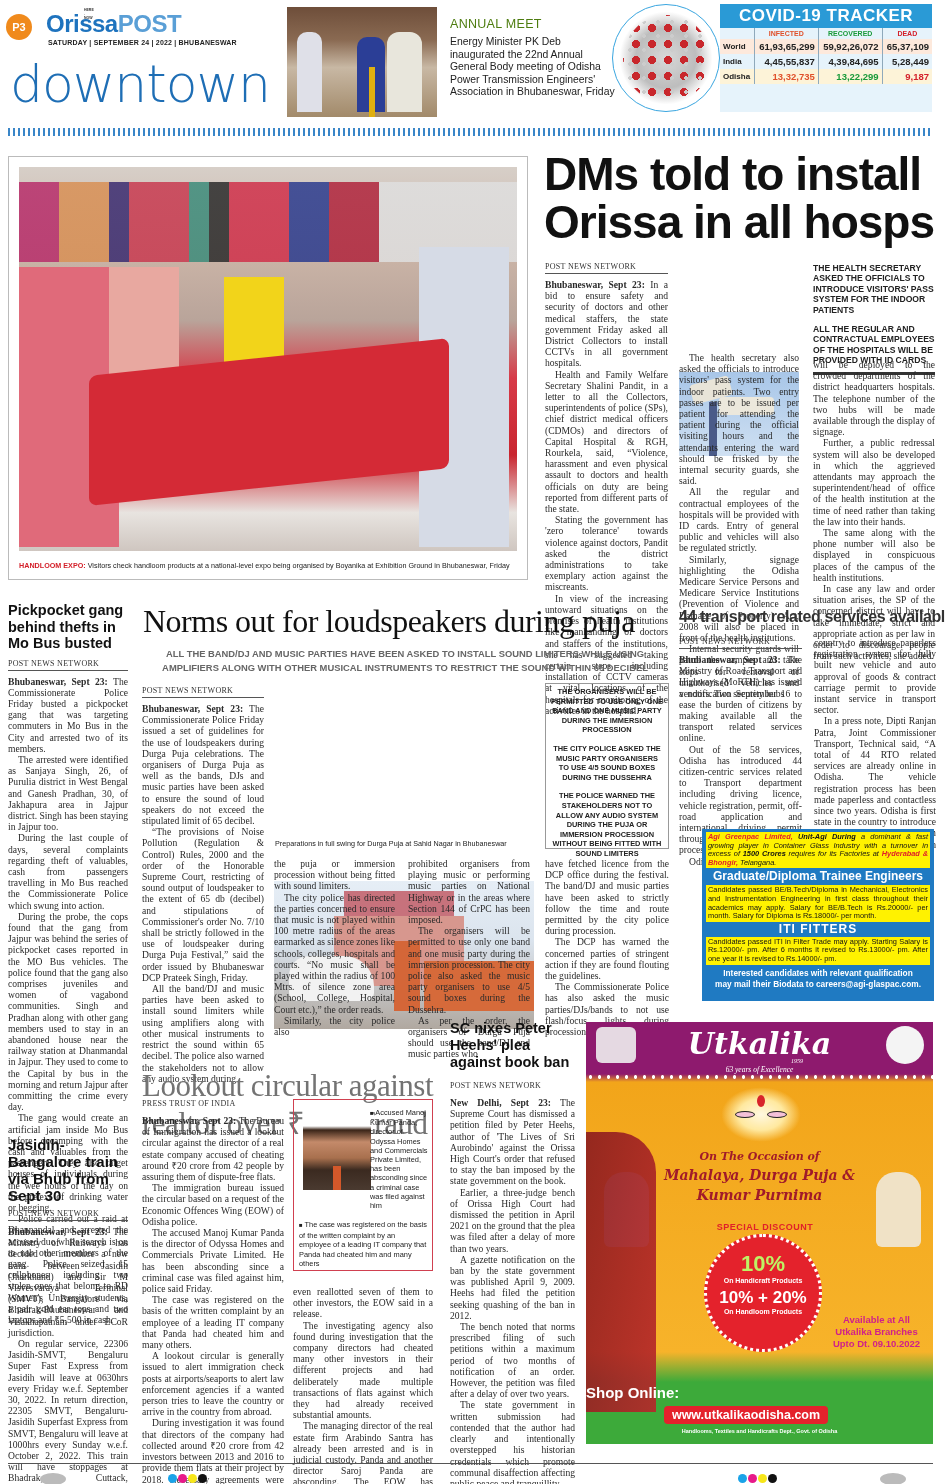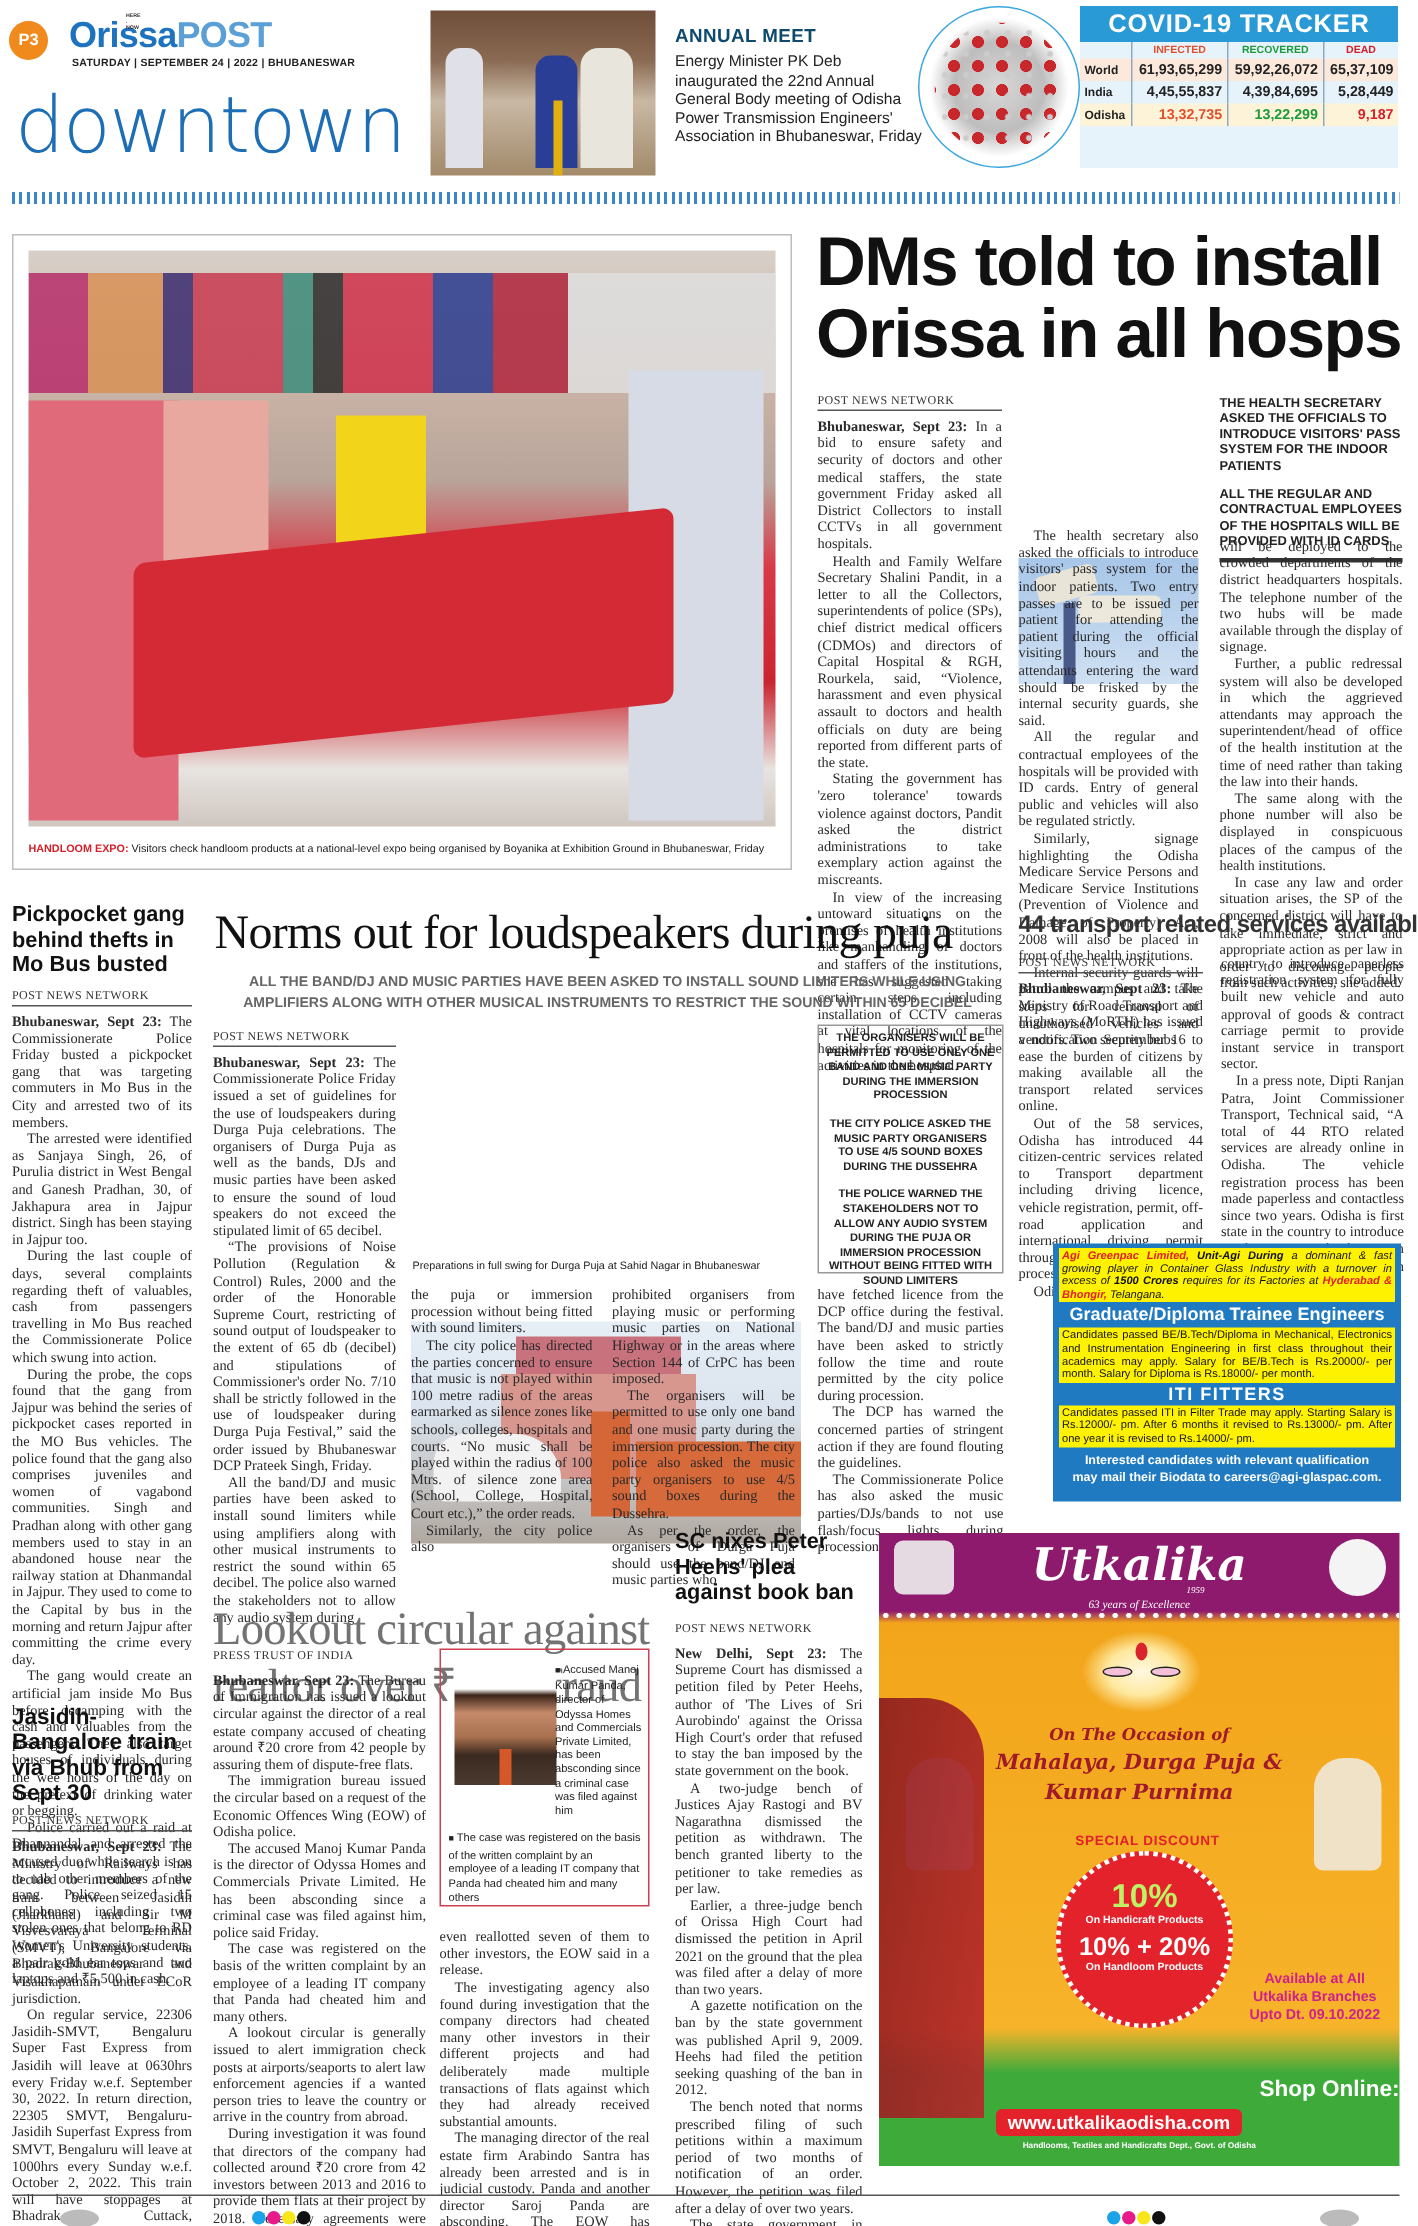--- a/index.html
+++ b/index.html
@@ -52,21 +52,21 @@
 </div>
 
 <div class="photo abs" style="left:287px;top:7px;width:150px;height:110px;background:linear-gradient(180deg,#6e4e3a 0,#8a6a52 30%,#c8b8a4 55%,#a28a6a 100%)">
   <div class="abs" style="left:10px;top:25px;width:25px;height:80px;background:#dfe0e8;border-radius:10px 10px 0 0"></div>
   <div class="abs" style="left:70px;top:30px;width:28px;height:75px;background:#2b3e96;border-radius:10px 10px 0 0"></div>
   <div class="abs" style="left:100px;top:25px;width:35px;height:80px;background:#e8e6dc;border-radius:12px 12px 0 0"></div>
   <div class="abs" style="left:82px;top:60px;width:6px;height:50px;background:#e0b010"></div>
 </div>
 
 <div class="abs" style="left:450px;top:17px;width:165px">
-  <div class="sans" style="font-weight:bold;font-size:12.5px;color:#0c4a6e;letter-spacing:.3px">ANNUAL MEET</div>
+  <div class="sans" style="font-weight:normal;font-size:12.5px;color:#4d7c0f;letter-spacing:.3px">ANNUAL MEET</div>
   <div class="sans" style="font-size:10.4px;line-height:12.6px;color:#222;margin-top:5px">Energy Minister PK Deb inaugurated the 22nd Annual General Body meeting of Odisha Power Transmission Engineers' Association in Bhubaneswar, Friday</div>
 </div>
 
 <div class="abs covid" style="left:720px;top:4px;width:212px;height:108px">
   <div class="covid-title" style="height:24px;line-height:24px">COVID-19 TRACKER</div>
   <table>
     <thead>
       <tr>
         <th></th>
         <th style="color:#e0502a;text-align:center">INFECTED</th>
@@ -297,21 +297,20 @@
     <p>The investigating agency also found during investigation that the company directors had cheated many other investors in their different projects and had deliberately made multiple transactions of flats against which they had already received substantial amounts.</p>
     <p>The managing director of the real estate firm Arabindo Santra has already been arrested and is in judicial custody. Panda and another director Saroj Panda are absconding. The EOW has announced reward for information leading to the arrest of the two absconding men, the agency said.</p>
   </div>
 </div>
 
 <div class="abs" style="left:450px;top:1020px;width:125px">
   <div class="cond" style="font-weight:bold;font-size:14.5px;line-height:17px;color:#111;margin-bottom:10px">SC nixes Peter Heehs' plea against book ban</div>
   <div class="byline" style="border-bottom:none">POST NEWS NETWORK</div>
   <div class="body-text">
     <p class="lead"><span class="dateline">New Delhi, Sept 23:</span> <span>The Supreme Court has dismissed a petition filed by Peter Heehs, author of 'The Lives of Sri Aurobindo' against the Orissa High Court's order that refused to stay the ban imposed by the state government on the book.</span></p>
-    <p>A two-judge bench of Justices Ajay Rastogi and BV Nagarathna dismissed the petition as withdrawn. The bench granted liberty to the petitioner to take remedies as per law.</p>
     <p>Earlier, a three-judge bench of Orissa High Court had dismissed the petition in April 2021 on the ground that the plea was filed after a delay of more than two years.</p>
     <p>A gazette notification on the ban by the state government was published April 9, 2009. Heehs had filed the petition seeking quashing of the ban in 2012.</p>
     <p>The bench noted that norms prescribed filing of such petitions within a maximum period of two months of notification of an order. However, the petition was filed after a delay of over two years.</p>
     <p>The state government in written submission had contended that the author had clearly and intentionally overstepped his historian credentials which promote communal disaffection affecting public peace and tranquillity.</p>
   </div>
 </div>
 
 <div class="abs utk" style="left:586px;top:1022px;width:347px;height:422px">
   <div class="abs" style="left:10px;top:5px;width:40px;height:36px;background:#eee;border-radius:6px;opacity:.9"></div>
   <div class="abs" style="left:300px;top:4px;width:38px;height:38px;border-radius:50%;background:#f4f4f4"></div>
@@ -339,21 +338,21 @@
     <div style="text-align:center;color:#bef264;font:bold 22px 'Liberation Sans',sans-serif;margin-top:14px">10%</div>
     <div style="text-align:center;color:#fff;font:bold 7px 'Liberation Sans',sans-serif">On Handicraft Products</div>
     <div style="text-align:center;color:#fff;font:bold 17px 'Liberation Sans',sans-serif;margin-top:4px">10% + 20%</div>
     <div style="text-align:center;color:#fff;font:bold 7px 'Liberation Sans',sans-serif">On Handloom Products</div>
   </div>
   <div class="abs" style="left:238px;top:292px;width:105px;text-align:center;font:bold 9.5px 'Liberation Sans',sans-serif;line-height:12px;color:#d0208a">
     <div>Available at All</div>
     <div>Utkalika Branches</div>
     <div>Upto Dt. 09.10.2022</div>
   </div>
-  <div class="abs" style="left:0;top:362px;width:347px;text-align:right;font:bold 15px 'Liberation Sans',sans-serif;color:#fff">Shop Online:</div>
+  <div class="abs" style="left:0;top:362px;width:347px;text-align:left;font:bold 15px 'Liberation Sans',sans-serif;color:#fff">Shop Online:</div>
   <div class="abs" style="left:78px;top:384px;width:164px;height:18px;background:#e4222c;border-radius:4px;text-align:center;font:bold 12.5px/18px 'Liberation Sans',sans-serif;color:#fff">www.utkalikaodisha.com</div>
   <div class="abs" style="left:0;top:406px;width:347px;text-align:center;font:bold 5.5px 'Liberation Sans',sans-serif;color:#fff">Handlooms, Textiles and Handicrafts Dept., Govt. of Odisha</div>
 </div>
 
 <div class="abs" style="left:8px;top:1463px;width:925px;height:1px;background:#555"></div>
 <div class="abs" style="left:40px;top:1473px;width:26px;height:12px;border-radius:50%;background:#bbb"></div>
 <div class="abs" style="left:880px;top:1473px;width:26px;height:12px;border-radius:50%;background:#bbb"></div>
 <div class="abs" style="left:168px;top:1474px;display:flex;gap:1px">
   <span style="width:9px;height:9px;border-radius:50%;background:#1aa3e8;display:block"></span>
   <span style="width:9px;height:9px;border-radius:50%;background:#e81a8a;display:block"></span>

